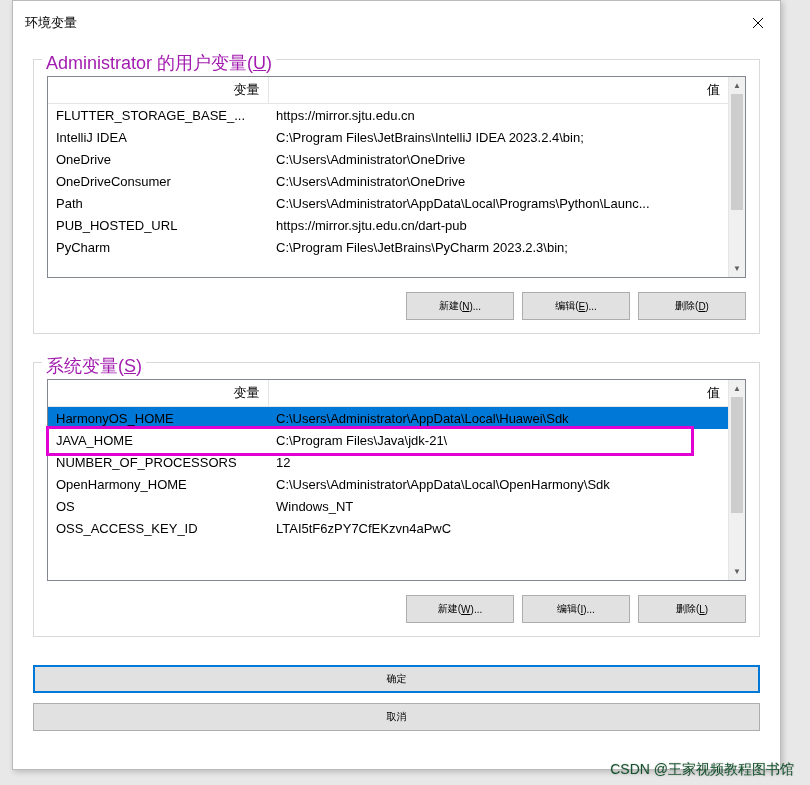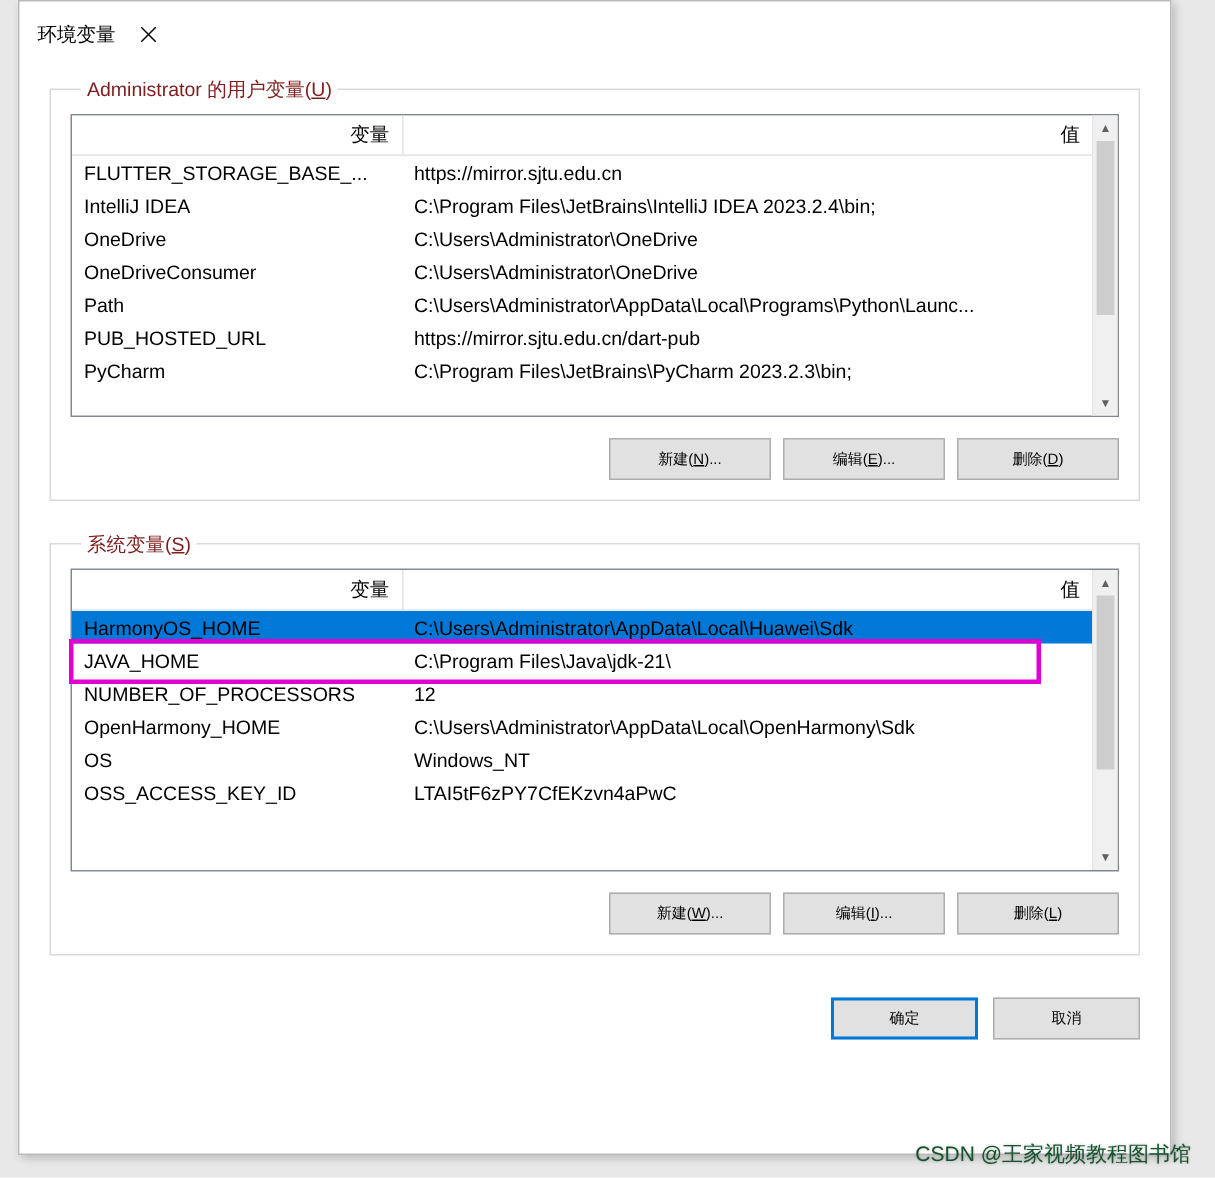--- a/index.html
+++ b/index.html
@@ -1,40 +1,40 @@
 <!DOCTYPE html>
 <html><head>
   <meta charset="utf-8">
   <style>
     * { margin: 0; padding: 0; box-sizing: border-box; font-family: "Microsoft YaHei", "Segoe UI", sans-serif; }
     body { background: #e8e8e8; width: 810px; height: 785px; overflow: hidden; position: relative; }
     .dialog { position: absolute; left: 12px; top: 0; width: 769px; height: 770px; background: #fff; border: 1px solid #bbb; box-shadow: 2px 2px 6px rgba(0,0,0,.2); }
-    .titlebar { height: 32px; display: flex; align-items: center; justify-content: flex-start; padding: 12px 0 0 12px; }
+    .titlebar { height: 32px; display: flex; align-items: center; justify-content: space-between; padding: 12px 0 0 12px; }
     .titlebar-text { font-size: 13px; color: #000; }
     .close-btn { width: 44px; height: 32px; display: flex; align-items: center; justify-content: center; cursor: default; font-size: 14px; }
     .dialog-body { padding: 10px 20px 18px 20px; }
     .group { border: 1px solid #d9d9d9; margin-top: 16px; padding: 16px 13px 13px 13px; position: relative; }
-    .group-label { position: absolute; top: -9px; left: 20px; background: #fff; padding: 0 4px; font-size: 13px; color: #7f1d1d; }
+    .group-label { position: absolute; top: -9px; left: 8px; background: #fff; padding: 0 4px; font-size: 18px; color: #a21caf; }
     .group-label u { text-decoration: underline; }
     .tbl-wrap { border: 1px solid #828790; height: 202px; position: relative; display: flex; }
     .tbl-content { flex: 1; overflow: hidden; }
     table { width: 100%; border-collapse: collapse; font-size: 13px; table-layout: fixed; }
     thead th { text-align: right; font-weight: normal; padding: 4px 8px; border-bottom: 1px solid #e5e5e5; border-right: 1px solid #e5e5e5; background: #fff; height: 24px; }
     thead th:last-child { border-right: none; }
     tbody td { padding: 3.5px 8px; white-space: nowrap; overflow: hidden; text-overflow: ellipsis; color: #000; }
     tr.selected td { background: #0078d7; color: #000000; }
     .highlight-box { position: absolute; border: 3px solid #e000d2; pointer-events: none; }
     .scrollbar { width: 17px; background: #f0f0f0; border-left: 1px solid #e5e5e5; display: flex; flex-direction: column; }
     .sb-btn { height: 17px; display: flex; align-items: center; justify-content: center; font-size: 8px; color: #606060; }
     .sb-track { flex: 1; position: relative; }
     .sb-thumb { position: absolute; left: 2px; right: 2px; top: 0; height: 70%; background: #cdcdcd; }
     .btn-row { display: flex; justify-content: flex-end; gap: 8px; margin-top: 14px; }
     .btn { min-width: 108px; height: 28px; border: 1px solid #adadad; background: #e1e1e1; font-size: 10px; padding: 0 14px; cursor: default; display: flex; align-items: center; justify-content: center; }
     .btn u { text-decoration: underline; }
-    .bottom-btns { display: flex; justify-content: flex-end; gap: 10px; margin-top: 28px; padding-right: 0; }
+    .bottom-btns { display: flex; justify-content: flex-end; gap: 10px; margin-top: 28px; padding-right: 0; flex-direction: column; }
     .bottom-btns .btn { min-width: 98px; }
     .btn.primary { border: 2px solid #0078d7; background: #e1e1e1; }
     .watermark { position: absolute; right: 16px; bottom: 6px; font-size: 14px; color: #14532d; text-shadow: 0 0 2px rgba(0,0,0,.25); white-space: nowrap; }
     .col-var { width: 220px; }
   </style>
 </head>
 <body>
 
 <div class="dialog">
   <div class="titlebar">

